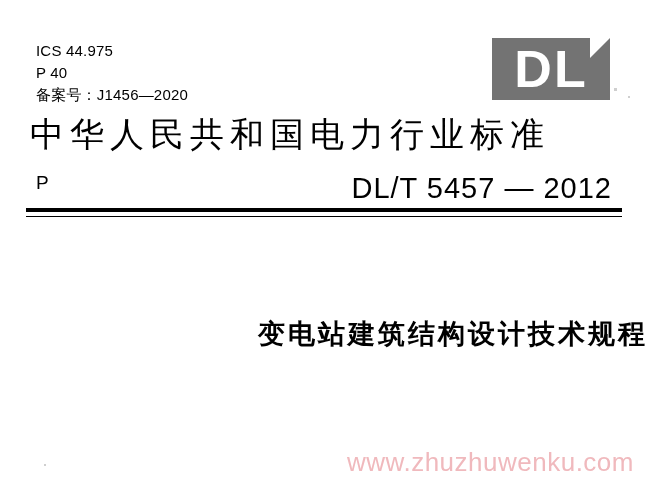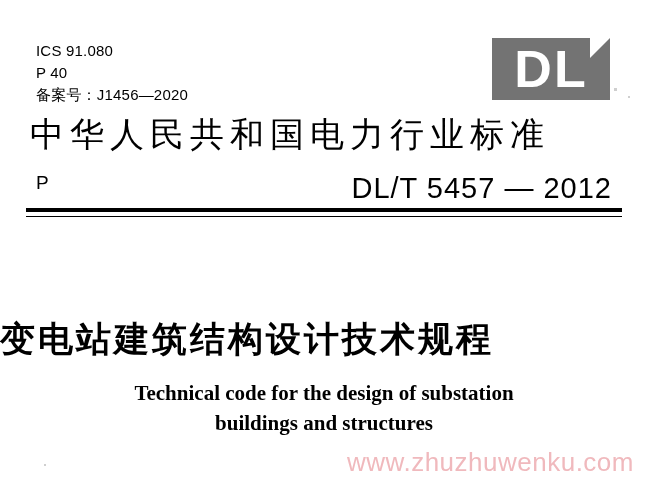--- a/index.html
+++ b/index.html
@@ -103,22 +103,22 @@
   }
   #rule-top   { top: 208px; }
   #rule-top2  { top: 216px; }
 
   
   .cn-title {
     position: absolute;
     left: 0;
     right: 0;
     top: 316px;
-    text-align: left;
-    font-size: 35px;
+    text-align: right;
+    font-size: 27px;
     font-weight: bold;
     letter-spacing: 3px;
     font-family: "DejaVu Sans", sans-serif;
   }
   .en-title {
     position: absolute;
     left: 0;
     right: 0;
     top: 378px;
     text-align: center;
@@ -147,41 +147,37 @@
     position: absolute;
     background: #cfcfcf;
   }
 </style>
 </head>
 <body>
 
 <div id="page">
 
   <div class="ics-block">
-    <div>ICS 91.080</div>
+    <div>ICS 44.975</div>
     <div>P 40</div>
     <div>备案号：J1456—2020</div>
   </div>
 
   <div class="dl-logo">DL</div>
   <div class="dl-notch"></div>
 
   <div class="banner">中华人民共和国电力行业标准</div>
 
   <div class="p-mark">P</div>
   <div class="std-no">DL/T 5457 — 2012</div>
 
   <div class="rule-thick" id="rule-top"></div>
   <div class="rule-thin" id="rule-top2"></div>
 
   <div class="cn-title">变电站建筑结构设计技术规程</div>
 
-  <div class="en-title">
-    <div>Technical code for the design of substation</div>
-    <div>buildings and structures</div>
-  </div>
 
   <div class="watermark" style="color: rgb(240, 185, 189);">www.zhuzhuwenku.com</div>
 
   <div class="speck" style="left:614px; top:88px; width:3px; height:3px;"></div>
   <div class="speck" style="left:628px; top:96px; width:2px; height:2px;"></div>
   <div class="speck" style="left:44px; top:464px; width:2px; height:2px;"></div>
 </div>
 
 </body></html>

